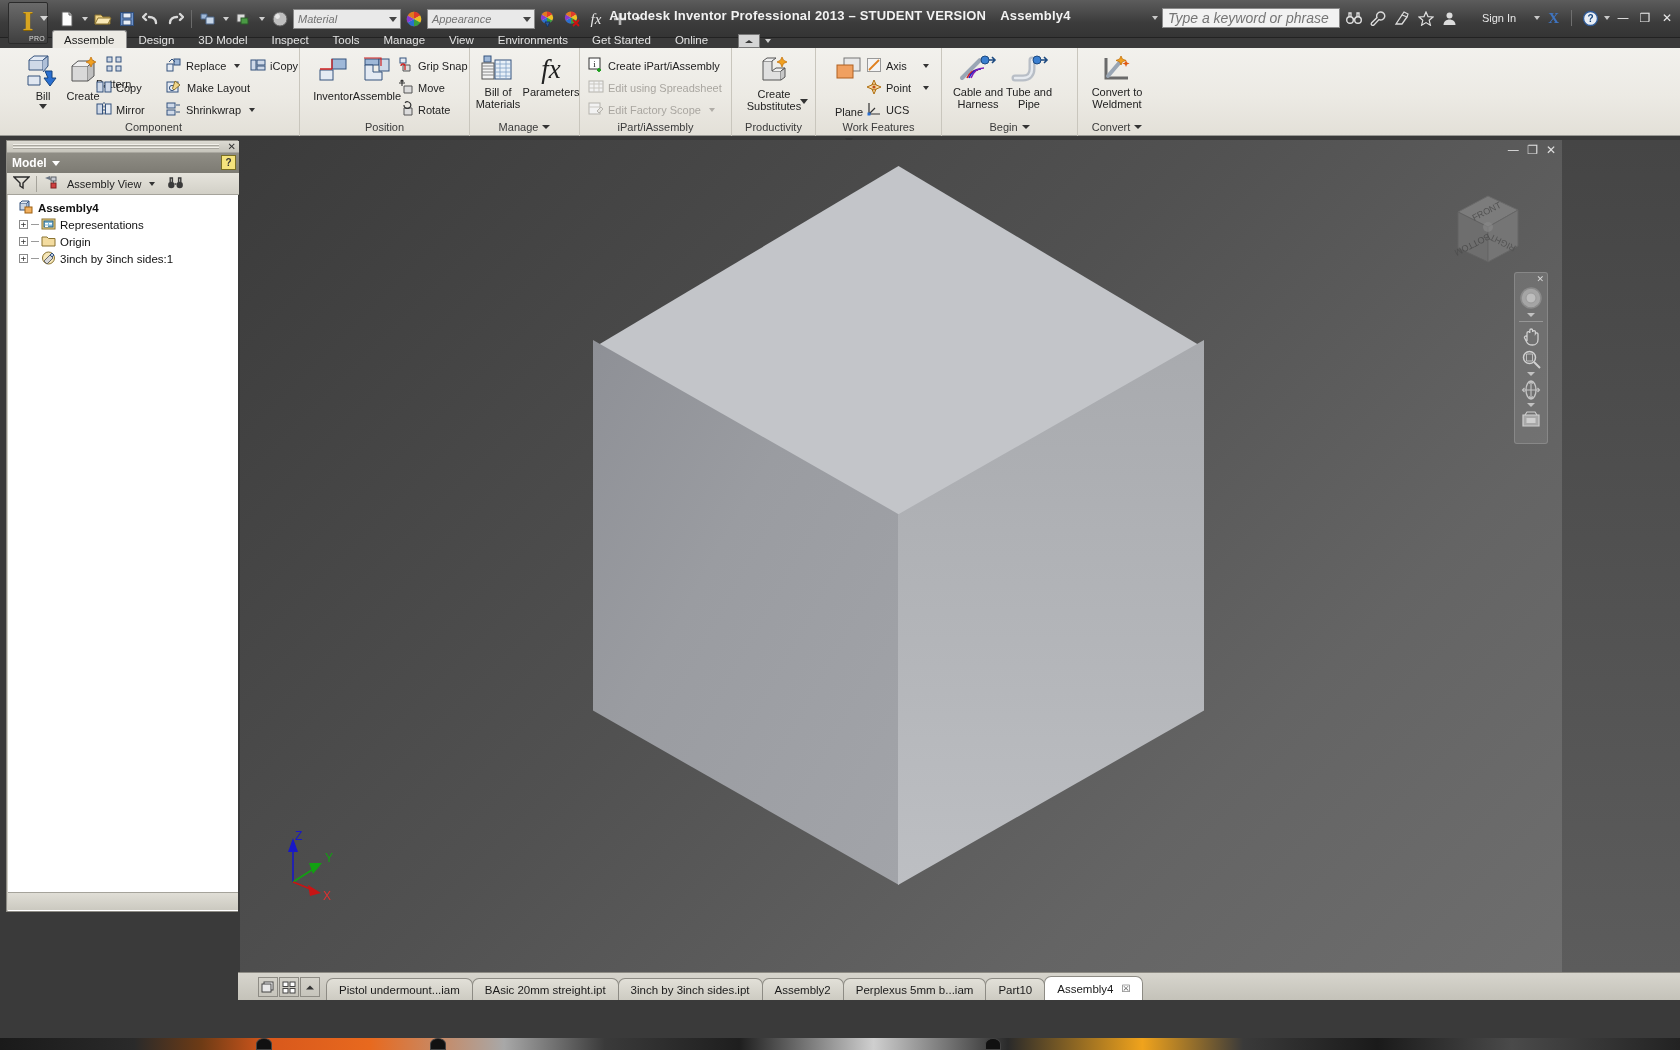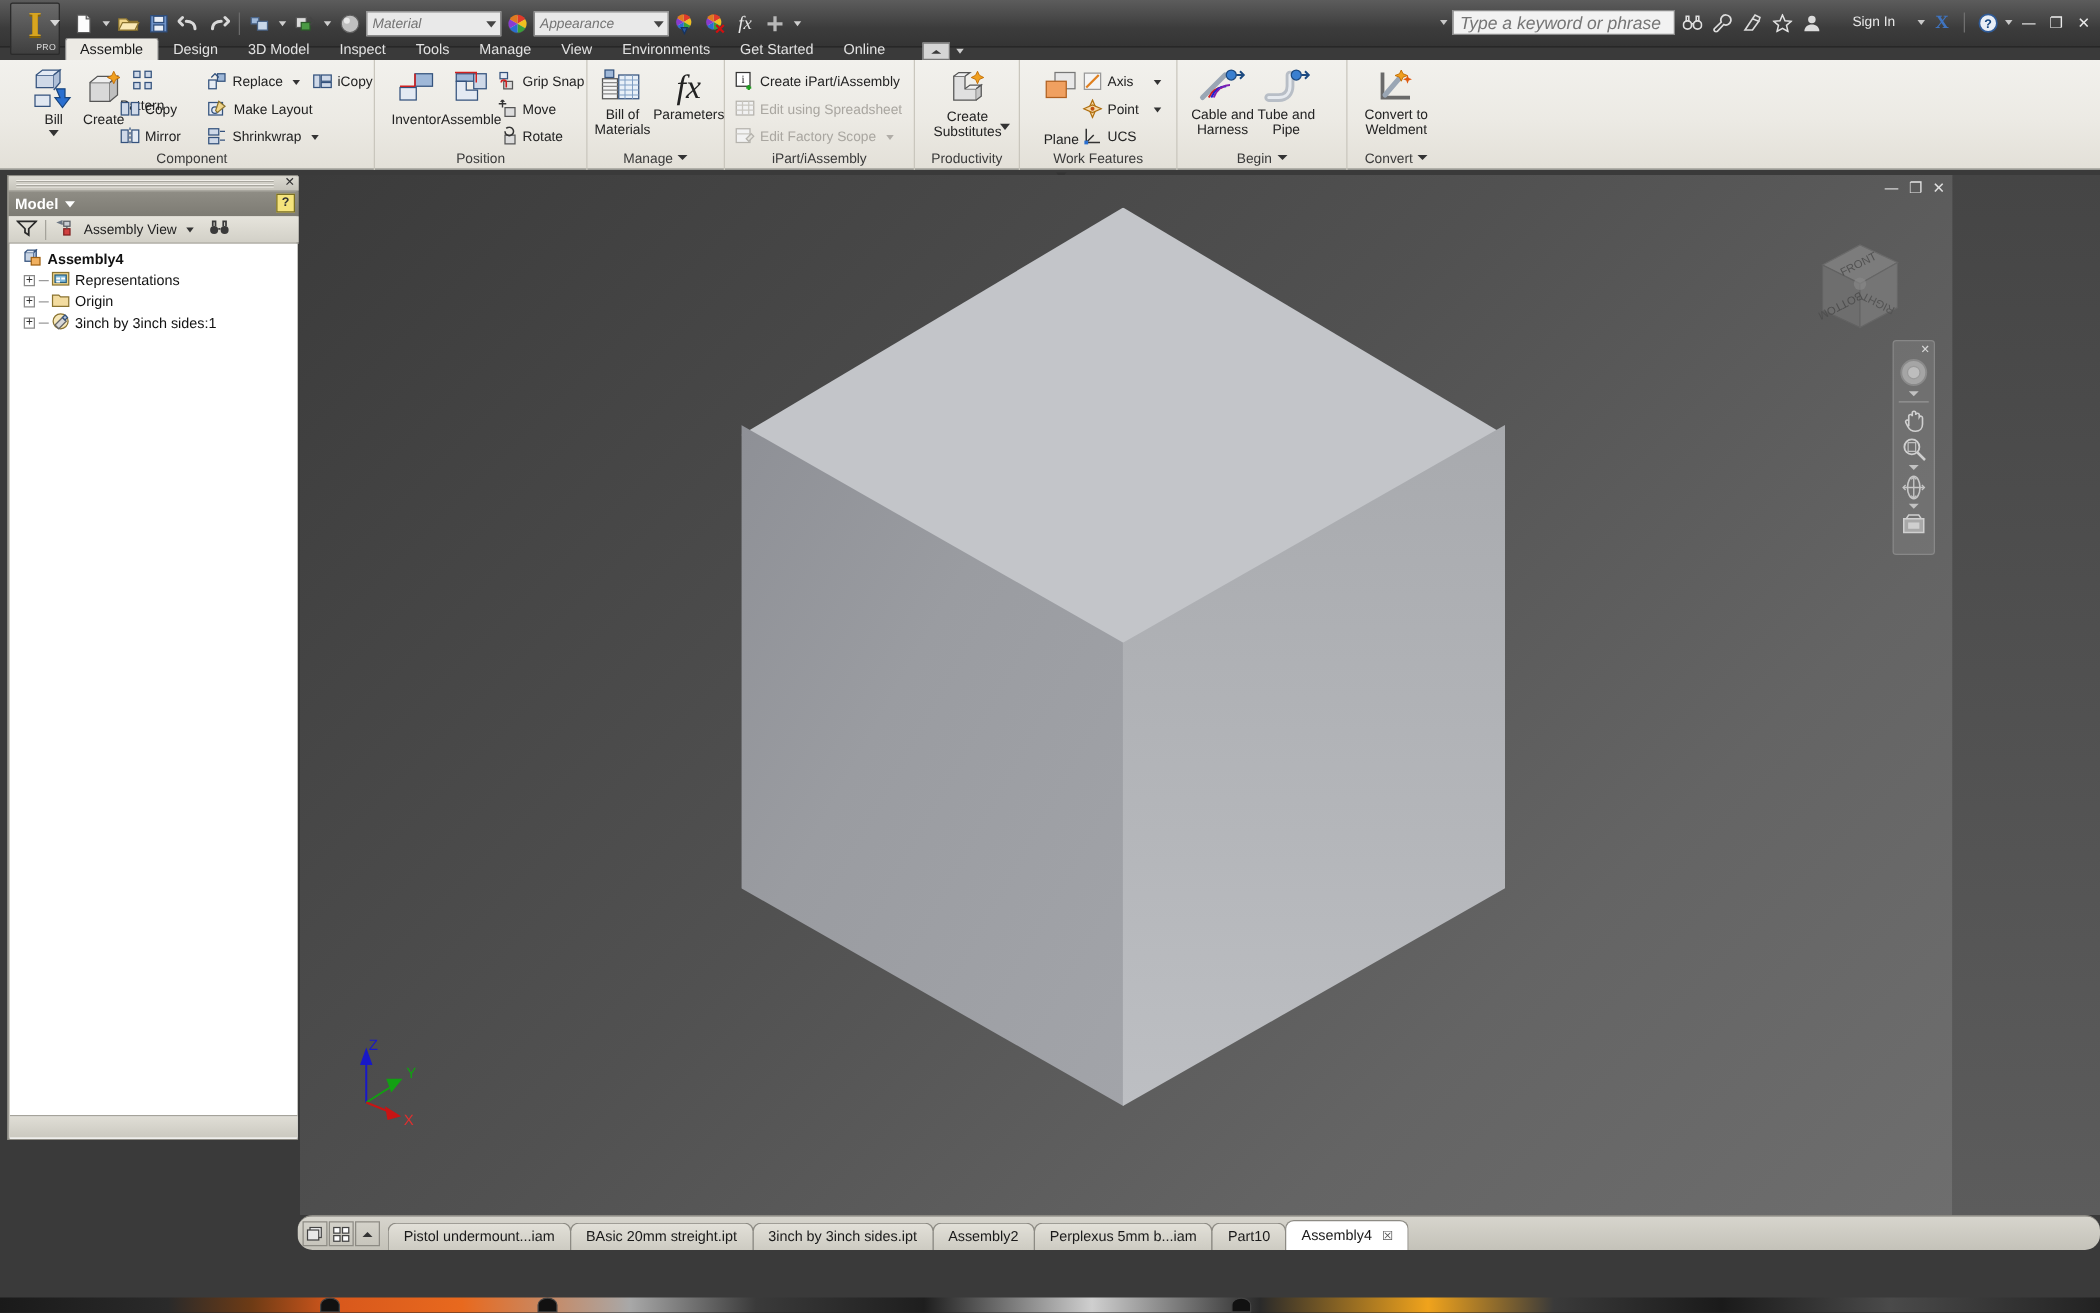--- a/index.html
+++ b/index.html
@@ -249,21 +249,21 @@
   .nav-close { font-size: 9px; color: #d8d8d8; align-self: flex-end; margin-right: 3px; line-height: 9px;}
   .nav-item { width: 30px; display: flex; flex-direction: column; align-items: center; margin-top: 1px; }
   .nav-caret { width:0;height:0;border-left:4px solid transparent;border-right:4px solid transparent;border-top:4px solid #c2c2c2;margin:2px 0; }
   .nav-div { width: 24px; height: 1px; background: rgba(190,190,190,.5); margin: 2px 0; }
 
   
   .doctabs {
     position: absolute; left: 238px; top: 972px; width: 1442px; height: 28px;
     background: linear-gradient(to bottom,#d7d5cd,#c4c2b9);
     border-top: 1px solid #8d8b84;
-    display: flex; align-items: flex-end; padding-left: 4px; gap: 0px; border-radius: 12px;
+    display: flex; align-items: flex-end; padding-left: 20px; gap: 0px;
   }
   .tabctl { width: 20px; height: 20px; border: 1px solid #8d8b84; background: linear-gradient(to bottom,#ececе6,#d2d0c7);
             display:flex;align-items:center;justify-content:center;margin-bottom:3px;}
   .dtab {
     height: 22px; display: flex; align-items: center; padding: 0 12px; margin-left: -1px;
     font-size: 11.5px; color: #1a1a1a; background: linear-gradient(to bottom,#e2e0d8,#cdcbc2);
     border: 1px solid #8d8b84; border-bottom: none; border-radius: 7px 7px 0 0;
   }
   .dtab.active { background: #ffffff; height: 24px; font-weight: normal; }
   .dtab .x { margin-left: 8px; font-size: 10px; color: #555; }
@@ -412,20 +412,23 @@
         <span style="font-family:'Liberation Serif',serif;font-style:italic;font-size:15px;color:#e6e6e6;">fx</span>
       </div>
       <div class="qat-btn">
         <svg width="16" height="16" viewBox="0 0 16 16">
             <path d="M8 2v12M2 8h12" stroke="#b8b8b8" stroke-width="2.6"></path>
           </svg>
       </div>
       <div class="mini-caret"></div>
     </div>
 
+    <div class="app-title">
+      <span>Autodesk Inventor Professional 2013 – STUDENT VERSION</span><span class="title-sub">Assembly4</span>
+    </div>
 
     <div class="title-right">
       <div class="flyout-arrow"></div>
       <div class="search-box">
         <input type="text" placeholder="Type a keyword or phrase" style="">
       </div>
       <div class="ticon">
         <svg width="16" height="14" viewBox="0 0 16 14">
             <circle cx="4" cy="9" r="3.3" fill="none" stroke="#e0e0e0" stroke-width="1.4"></circle>
             <circle cx="12" cy="9" r="3.3" fill="none" stroke="#e0e0e0" stroke-width="1.4"></circle>

